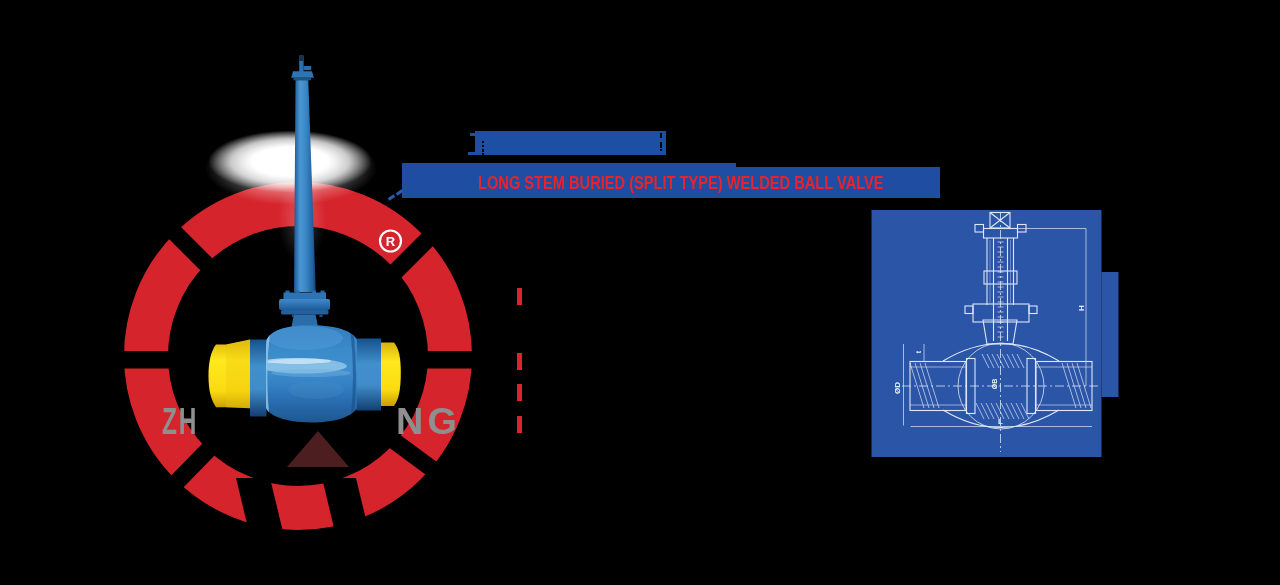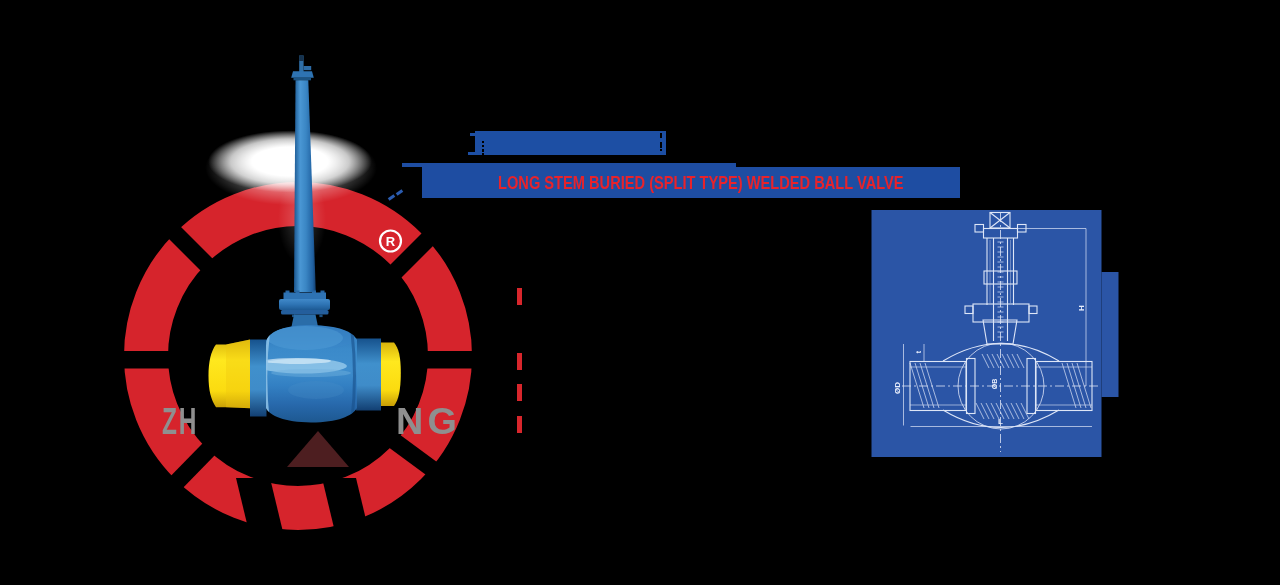--- a/index.html
+++ b/index.html
@@ -131,21 +131,21 @@
   <div class="abs" style="left:468px;top:152.3px;width:7px;height:3.2px;background:#1d4fa4;"></div>
   <div class="abs" style="left:482px;top:140.5px;width:2.4px;height:2.4px;background:#000;"></div>
   <div class="abs" style="left:482px;top:144.9px;width:2.4px;height:2.4px;background:#000;"></div>
   <div class="abs" style="left:482px;top:149.2px;width:2.4px;height:2.4px;background:#000;"></div>
   <div class="abs" style="left:482px;top:153px;width:2.4px;height:2px;background:#000;"></div>
   <div class="abs" style="left:659.6px;top:133px;width:2px;height:4.5px;background:#000;"></div>
   <div class="abs" style="left:659.6px;top:142.3px;width:2px;height:5.8px;background:#000;"></div>
   <div class="abs" style="left:660.4px;top:148.8px;width:1.6px;height:2.6px;background:#000;"></div>
 
   <div class="abs" style="left:402px;top:163.4px;width:334px;height:3.6px;background:#1e4da2;"></div>
-  <div class="abs" style="left:422px;top:167px;width:538px;height:30.5px;background:#1e4da2;text-align:right;">
+  <div class="abs" style="left:402px;top:167px;width:538px;height:30.5px;background:#1e4da2;text-align:right;">
     <span style="position:absolute;left:76px;top:4.5px;font-size:19px;font-weight:bold;display:inline-block;
                  letter-spacing:0px;color:#e8232b;white-space:nowrap;transform:scaleX(.77);
                  transform-origin:0 0;">LONG STEM BURIED (SPLIT TYPE) WELDED BALL VALVE</span>
   </div>
   <div class="abs" style="left:388px;top:196px;width:7px;height:3px;background:#2b5cb0;transform:rotate(-35deg);"></div>
   <div class="abs" style="left:396px;top:190.5px;width:7px;height:3px;background:#2b5cb0;transform:rotate(-35deg);"></div>
 
   <div class="abs" style="left:516.5px;top:288.3px;width:5.5px;height:17.2px;background:#d8262c;"></div>
   <div class="abs" style="left:516.5px;top:353px;width:5.5px;height:17px;background:#d8262c;"></div>
   <div class="abs" style="left:516.5px;top:384px;width:5.5px;height:17px;background:#d8262c;"></div>

